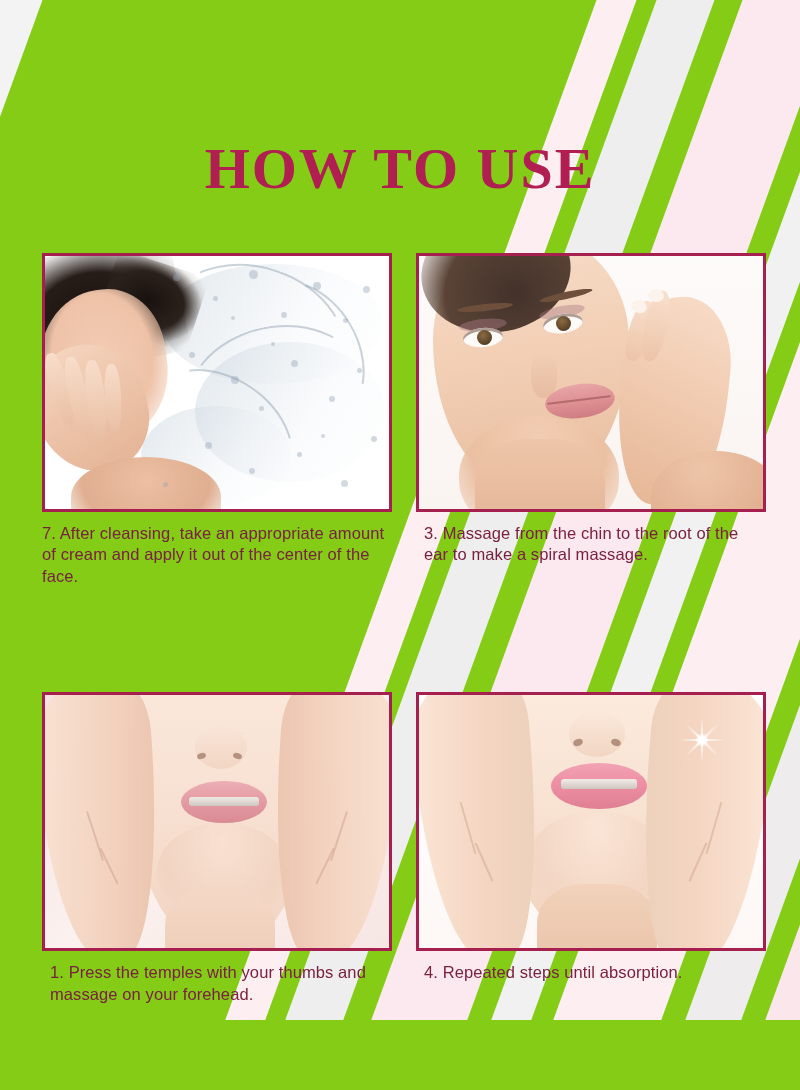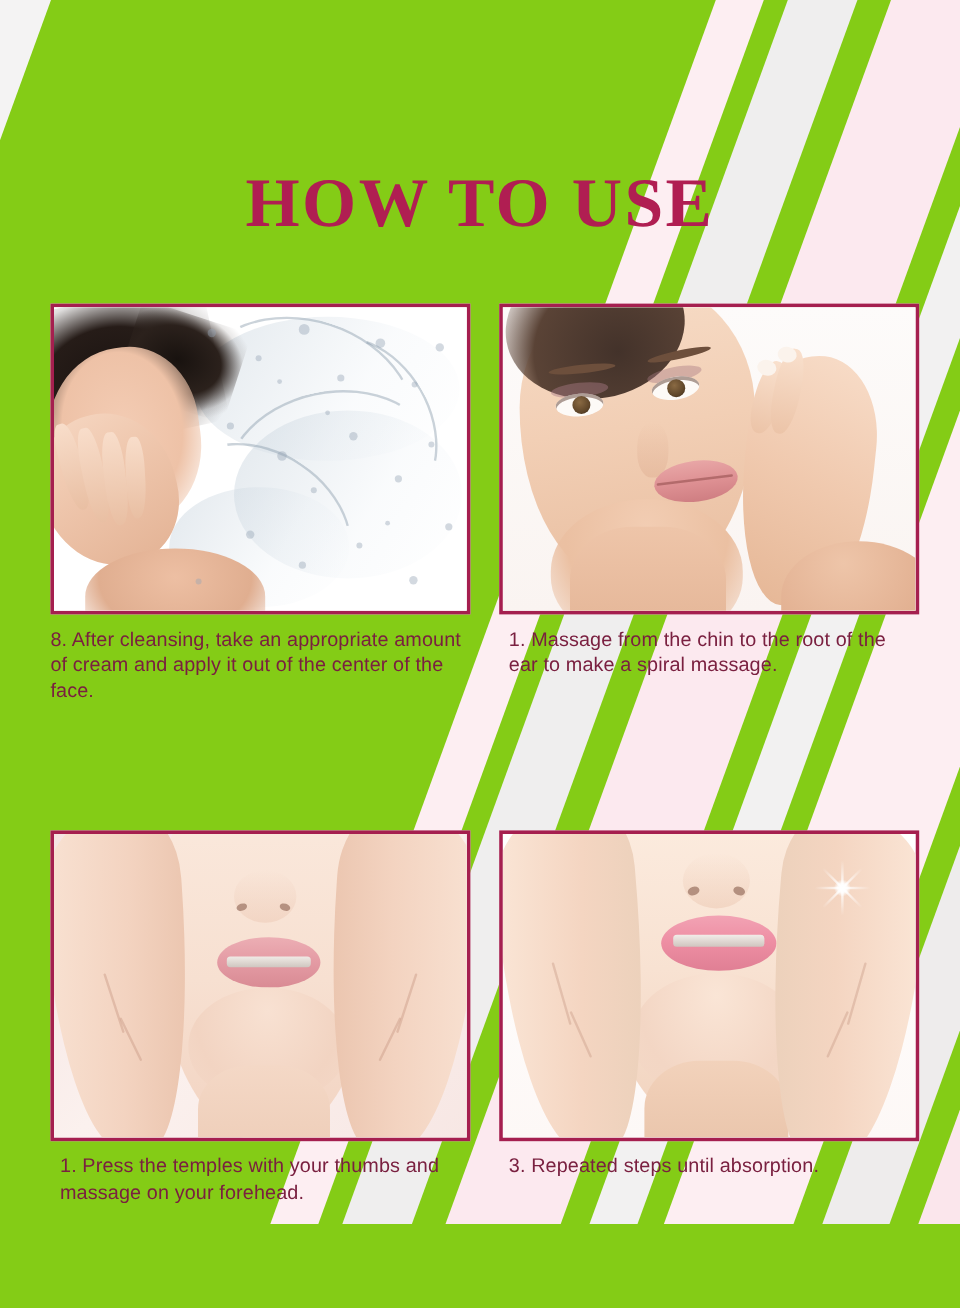--- a/index.html
+++ b/index.html
@@ -525,21 +525,21 @@
             <div class="splash" style="left:204px; top:212px; width:6px;  height:6px;"></div>
             <div class="splash" style="left:252px; top:196px; width:5px;  height:5px;"></div>
             <div class="splash" style="left:296px; top:224px; width:7px;  height:7px;"></div>
             <div class="splash" style="left:326px; top:180px; width:6px;  height:6px;"></div>
             <div class="splash" style="left:118px; top:226px; width:5px;  height:5px;"></div>
             <div class="splash" style="left:186px; top:60px;  width:4px;  height:4px;"></div>
             <div class="splash" style="left:226px; top:86px;  width:4px;  height:4px;"></div>
             <div class="splash" style="left:276px; top:178px; width:4px;  height:4px;"></div>
           </div>
         </div>
-        <div class="caption">8. After cleansing, take an appropriate amount of cream and apply it out of the center of the face.</div>
+        <div class="caption">7. After cleansing, take an appropriate amount of cream and apply it out of the center of the face.</div>
       </div>
 
       <div class="cell">
         <div class="photo-frame">
           <div class="photo p2">
             <div class="head"></div>
             <div class="hairtop"></div>
             <div class="jaw"></div>
             <div class="neck"></div>
             <div class="shadow-l"></div>
@@ -554,21 +554,21 @@
             <div class="lips"></div>
             <div class="lipline"></div>
             <div class="hand"></div>
             <div class="hfinger hf1"></div>
             <div class="hfinger hf2"></div>
             <div class="nail n1"></div>
             <div class="nail n2"></div>
             <div class="shoulder2"></div>
           </div>
         </div>
-        <div class="caption indent">1. Massage from the chin to the root of the ear to make a spiral massage.</div>
+        <div class="caption indent">3. Massage from the chin to the root of the ear to make a spiral massage.</div>
       </div>
 
     </div>
 
     <div class="row row-2">
 
       <div class="cell">
         <div class="photo-frame">
           <div class="photo p3">
             <div class="face"></div>
@@ -609,19 +609,19 @@
             <div class="crease4 c4r2"></div>
             <div class="sparkle">
               <i></i>
                 <i></i>
                 <i></i>
                 <i></i>
                 <b></b>
             </div>
           </div>
         </div>
-        <div class="caption indent">3. Repeated steps until absorption.</div>
+        <div class="caption indent">4. Repeated steps until absorption.</div>
       </div>
 
     </div>
 
   </div>
 </div>
 
 </body></html>

